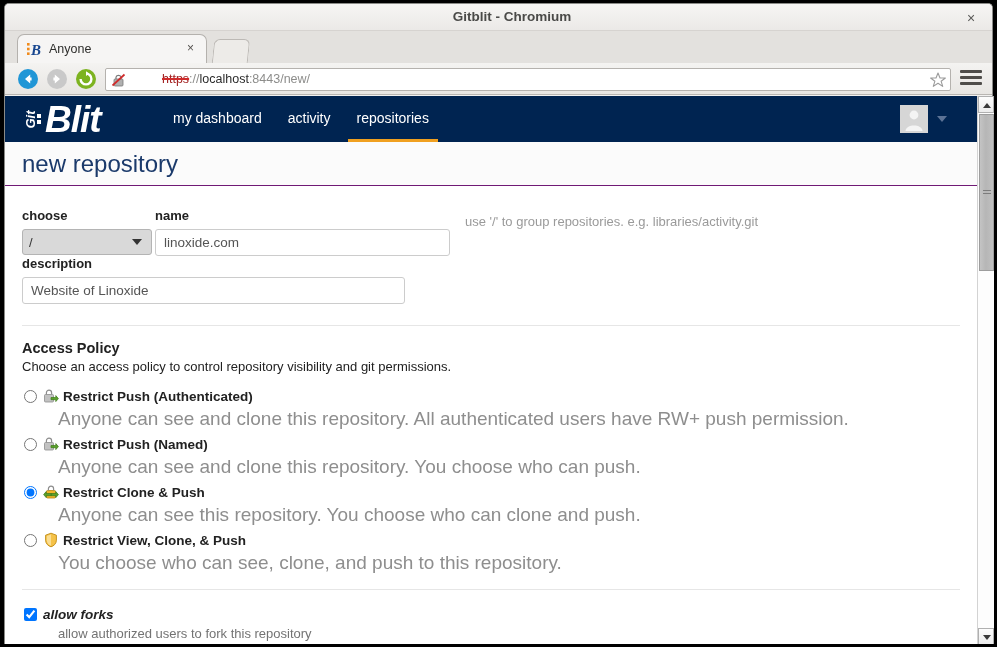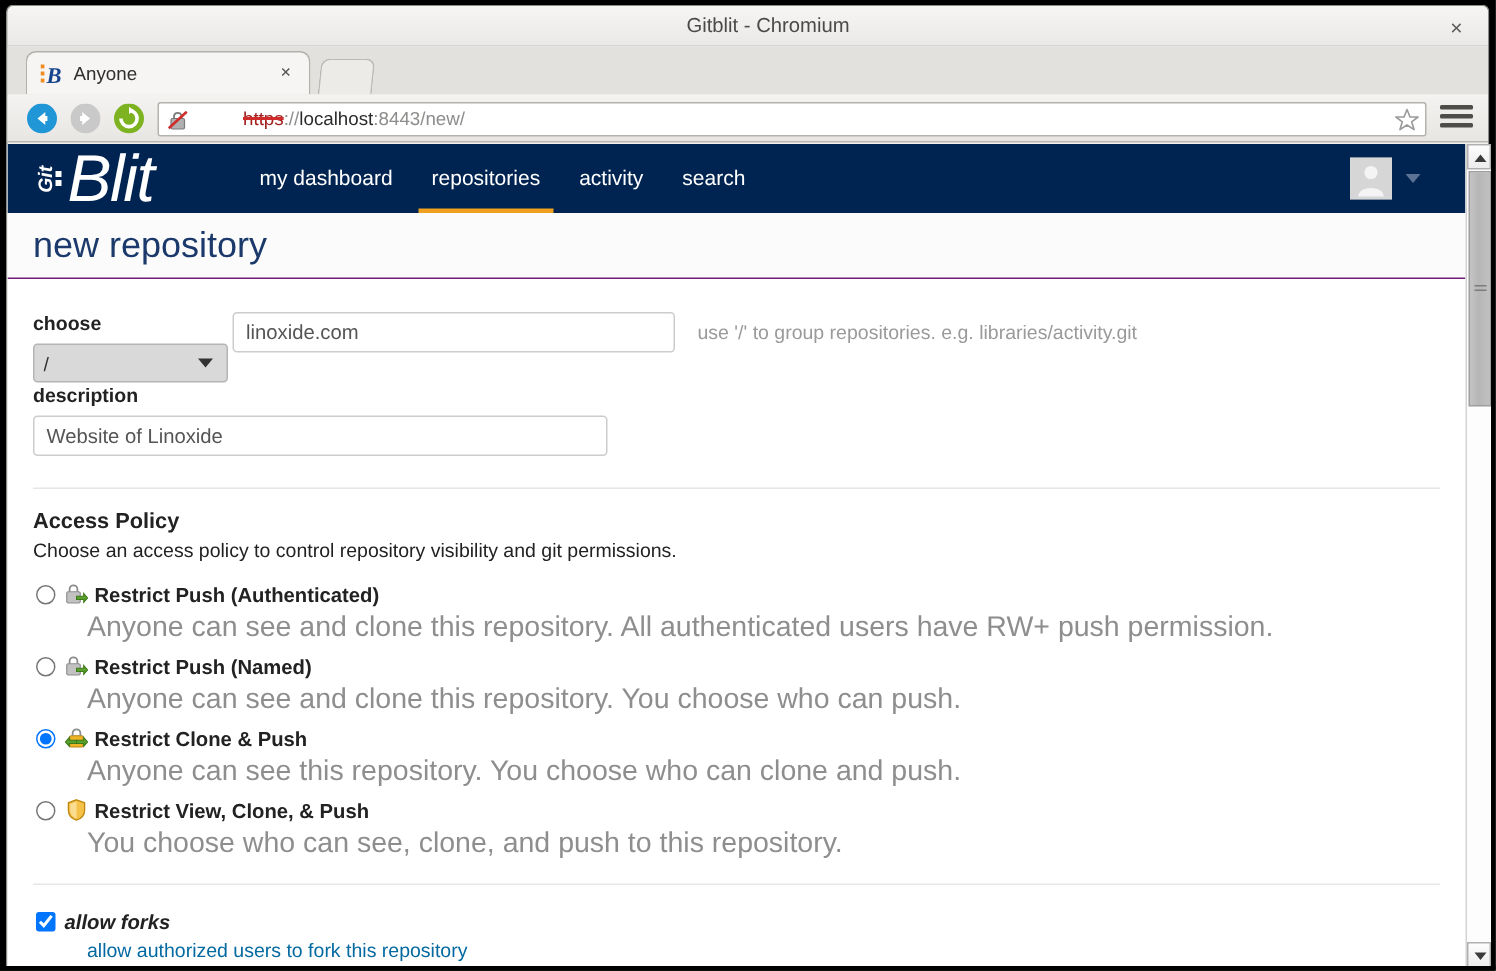--- a/index.html
+++ b/index.html
@@ -35,21 +35,21 @@
     border-radius: 4px 4px 0 0;
     border-bottom: 1px solid #d6d3d0;
   }
   .title-text {
     position: absolute;
     left: 0; top: 0;
     width: 100%;
     line-height: 26px;
     text-align: center;
     font-size: 13.5px;
-    font-weight: normal;
+    font-weight: bold;
     color: #4a4a48;
     padding-left: 27px;
   }
   .win-close {
     position: absolute;
     right: 12px; top: 5px;
     width: 18px; height: 18px;
     line-height: 18px;
     text-align: center;
     font-size: 14px;
@@ -223,22 +223,22 @@
     width: 7px;
     margin: 0 1px 0 -2px;
   }
   .logo-dots i {
     display: block;
     width: 4px; height: 4px;
     background: #fff;
     margin: 2px 0;
   }
   .logo-blit {
-    font-size: 44px;
-    font-weight: normal;
+    font-size: 37px;
+    font-weight: bold;
     font-style: italic;
     color: #ffffff;
     letter-spacing: -1px;
     line-height: 33px;
   }
   .gb-menu {
     position: absolute;
     left: 155px; top: 0;
     height: 46px;
   }
@@ -438,21 +438,21 @@
     font-size: 13.5px;
     font-weight: bold;
     color: #222;
     line-height: 17px;
     font-style: italic;
   }
   .forks-desc {
     position: absolute;
     left: 36px; top: 20px;
     font-size: 13px;
-    color: #0369a1;
+    color: #737373;
   }
 
   
   .pscroll {
     position: absolute;
     right: 0; top: 0;
     width: 17px; height: 549px;
     background: #fdfdfd;
     border-left: 1px solid #d3d3d3;
   }
@@ -589,23 +589,22 @@
             <span class="logo-git">Git</span>
             <span class="logo-dots">
                 <i></i>
                 <i></i>
               </span>
             <span class="logo-blit">Blit</span>
           </div>
 
           <div class="gb-menu">
             <div class="gb-menu-item">my dashboard</div>
+            <div class="gb-menu-item">activity</div>
             <div class="gb-menu-item active">repositories</div>
-            <div class="gb-menu-item">activity</div>
-            <div class="gb-menu-item">search</div>
           </div>
 
           <div class="gb-user">
             <span class="gb-avatar">
               <svg width="28" height="28" viewBox="0 0 28 28">
                 <rect width="28" height="28" fill="#d6d6d6"></rect>
                 <circle cx="14" cy="10" r="4.4" fill="#f4f4f4"></circle>
                 <path d="M5.5 26 C5.5 18.5 22.5 18.5 22.5 26 Z" fill="#f4f4f4"></path>
               </svg>
             </span>
@@ -624,20 +623,21 @@
               <div class="field-label">choose</div>
               <div class="select-wrap">
                 <select class="gb-select" id="project-select">
                   <option>/</option>
                 </select>
                 <span class="select-arrow"></span>
               </div>
             </div>
 
             <div class="fg-name">
+              <div class="field-label">name</div>
               <input class="gb-input" id="name-input" type="text" value="linoxide.com" style="">
             </div>
 
             <div class="hint">use '/' to group repositories. e.g. libraries/activity.git</div>
           </div>
 
           <div class="row-2">
             <div class="field-label">description</div>
             <input class="gb-input" id="desc-input" type="text" value="Website of Linoxide" style="">
           </div>

